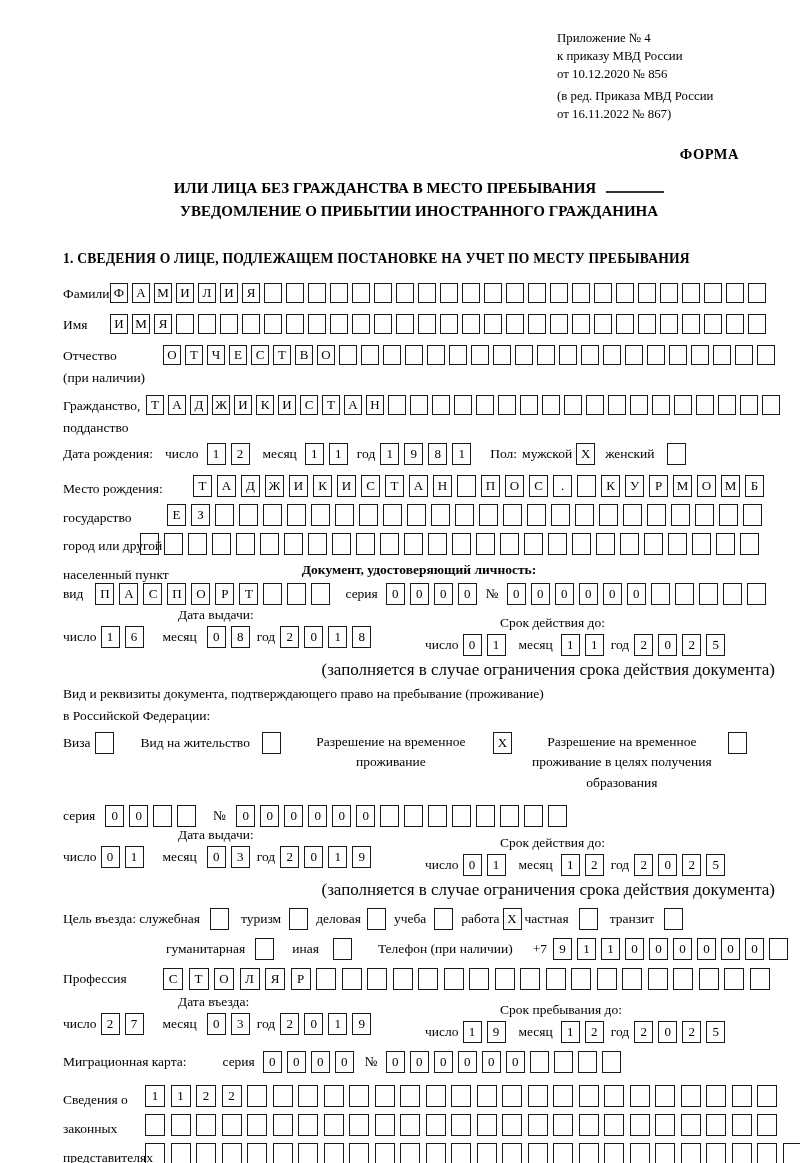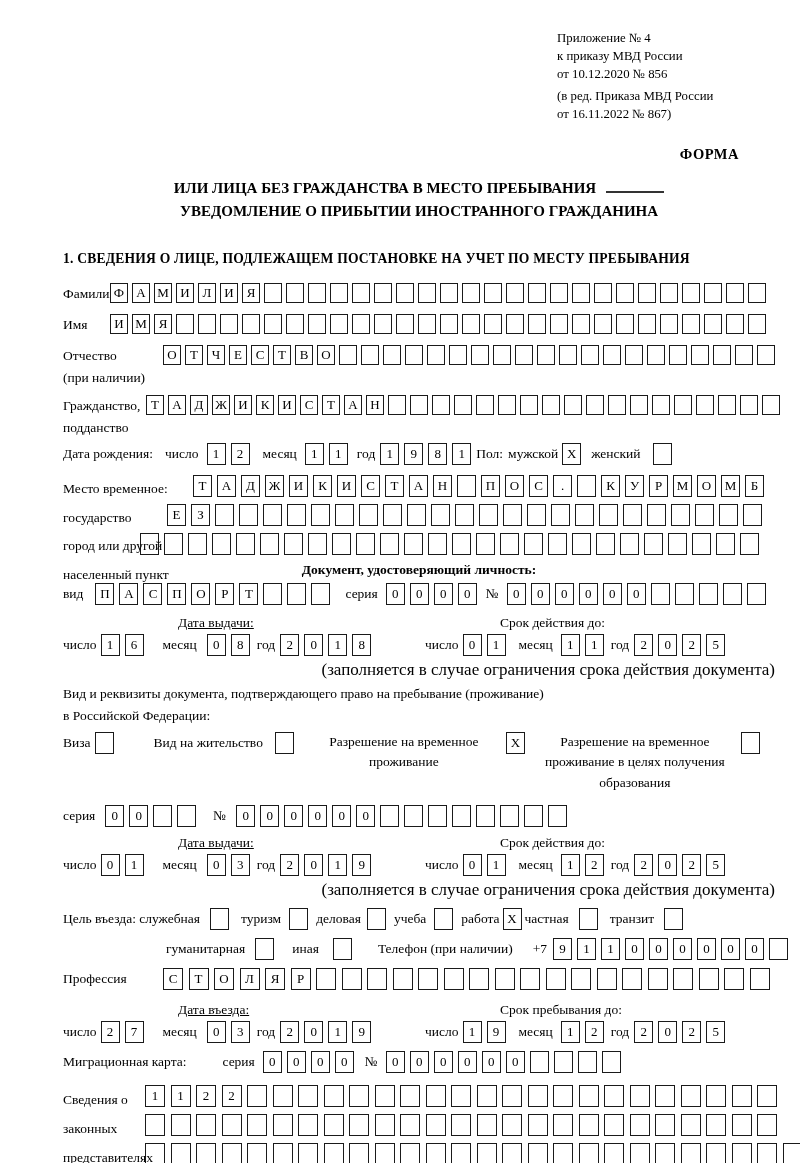--- a/index.html
+++ b/index.html
@@ -37,21 +37,21 @@
     display:inline-flex; align-items:center; justify-content:center;
     box-sizing:border-box; border:1.8px solid #1a1a1a;
     width:19px; height:22px; font-size:13px; flex:0 0 auto;
   }
   .labelcol { flex:0 0 auto; }
   .center { text-align:center; line-height:1.5; white-space:normal; }
 
   .twocol { display:flex; margin-top:10px; }
   .col1 { width:362px; flex:0 0 auto; }
   .col2 { flex:1; }
-  .dg-head { padding-left:115px; margin-top:8px;text-decoration:underline; }
+  .dg-head { padding-left:115px; margin-top:0; }
   .dg-head2 { padding-left:75px; margin-top:8px; }
   .dategroup { display:flex; align-items:center; margin-top:3px; }
   .note { text-align:right; font-size:17px; margin-top:4px; }
 
   .abslabel { position:absolute; left:0; top:0; }
   .relrow { position:relative; margin-top:10px; }
   .bp-label { line-height:28.5px; }
   .rep-label { line-height:29px; }
   .bp-cells { padding-left:77px; }
   .rep-cells { padding-left:82px; }
@@ -241,30 +241,30 @@
         <span class="cell">1</span>
         <span class="cell">1</span>
       </span>
     <span class="lbl" style="margin-left:4px;">год</span>
     <span class="cellrow lg" style="margin-left:5px;">
         <span class="cell">1</span>
         <span class="cell">9</span>
         <span class="cell">8</span>
         <span class="cell">1</span>
       </span>
-    <span class="lbl" style="margin-left:0;">Пол:</span>
+    <span class="lbl" style="margin-left:14px;">Пол:</span>
     <span class="lbl" style="margin-left:5px;">мужской</span>
     <span class="cb" style="margin-left:4px;">X</span>
     <span class="lbl" style="margin-left:10px;">женский</span>
     <span class="cb" style="margin-left:12px;"></span>
   </div>
 
   <div class="relrow">
     <div class="abslabel bp-label" style="width:135px;">
-      <div>Место временное:</div>
+      <div>Место рождения:</div>
       <div>государство</div>
       <div>город или другой</div>
       <div>населенный пункт</div>
     </div>
     <div class="bp-cells">
       <div class="cellrow lg" style="margin-left:53px;">
           <span class="cell">Т</span>
           <span class="cell">А</span>
           <span class="cell">Д</span>
           <span class="cell">Ж</span>
@@ -433,21 +433,21 @@
     </div>
   </div>
   <div class="note">(заполняется в случае ограничения срока действия документа)</div>
 
   <div class="mt6">Вид и реквизиты документа, подтверждающего право на пребывание (проживание)</div>
   <div class="mt6">в Российской Федерации:</div>
 
   <div class="row" style="margin-top:8px;">
     <span class="lbl">Виза</span>
     <span class="cb" style="margin-left:4px;"></span>
-    <span class="lbl" style="margin-left:40px;">Вид на жительство</span>
+    <span class="lbl" style="margin-left:27px;">Вид на жительство</span>
     <span class="cb" style="margin-left:12px;"></span>
     <span class="center" style="width:188px; margin-left:16px;">Разрешение на временное проживание</span>
     <span class="cb" style="margin-left:8px;">X</span>
     <span class="center" style="width:196px; margin-left:12px;">Разрешение на временное проживание в целях получения образования</span>
     <span class="cb" style="margin-left:8px;"></span>
   </div>
 
   <div class="row" style="margin-top:12px; align-items:center;">
     <span class="lbl">серия</span>
     <span class="cellrow lg" style="margin-left:10px;">

